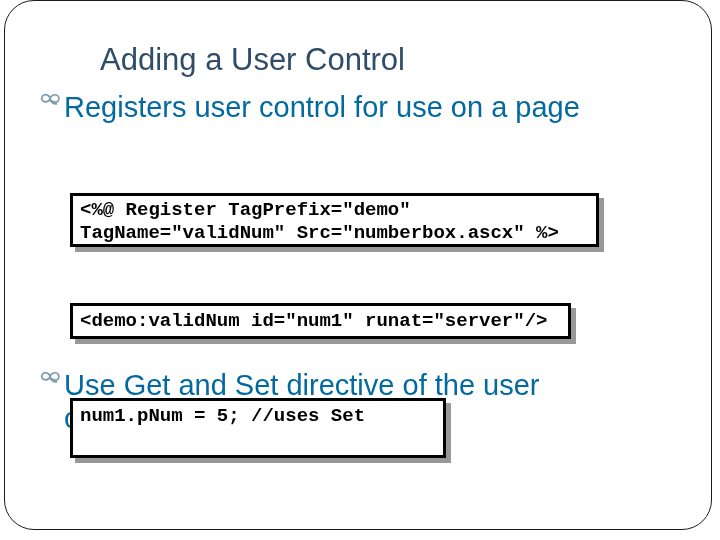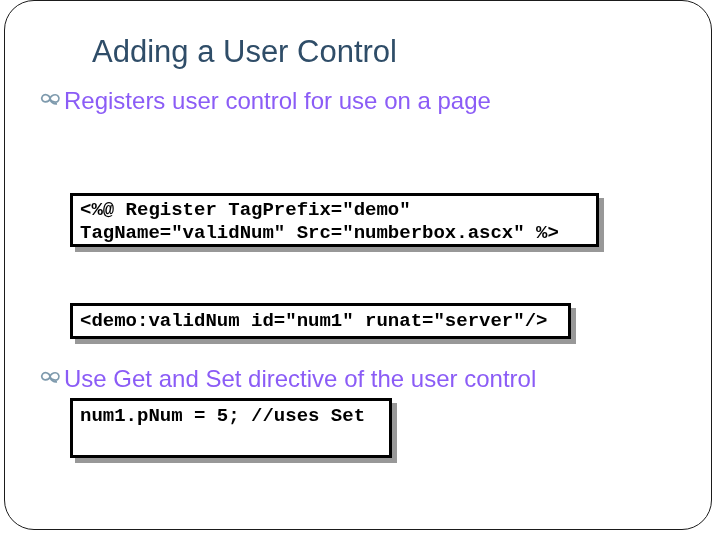--- a/index.html
+++ b/index.html
@@ -14,44 +14,45 @@
     position:absolute;
     left:4px;top:0px;width:708px;height:530px;
     border:1.5px solid #1b1b1b;
     border-radius:30px;
     box-sizing:border-box;
     background:#ffffff;
   }
   .title{
     position:absolute;
     left:84px;top:26px;
-    margin:8px;
+    margin:16px;
     font-size:31px;
     font-weight:400;
     letter-spacing:0;
     color:var(--c-title,#2F4D68);
   }
   .bullet{
     position:absolute;
     left:38px;
     display:flex;
     align-items:flex-start;
   }
   .glyph{
     flex:0 0 auto;
     margin-top:7px;
     margin-right:1px;
     color:var(--c-glyph,#7E9AAD);
     line-height:0;
   }
   .btext{
-    font-size:24px;
+    font-size:29px;
     line-height:33px;
-    color:#8b5cf6;
+    color:#0369a1;
     width:558px;
+    margin-top:7px;
   }
   .codebox{
     position:absolute;
     box-sizing:border-box;
     background:#ffffff;
     border:3px solid #000000;
     box-shadow:5px 5px 0 0 var(--c-shadow,#989898);
     padding:3px 7px 0 7px;
   }
   .cline{
@@ -98,17 +99,17 @@
   <div class="bullet" style="top:362px">
     <span class="glyph">
       <svg width="25" height="16" viewBox="0 0 25 16">
         <path d="M12 8 C12 3.8 6.8 2.4 4.6 5.0 C2.6 7.4 4.3 11.2 7.4 10.9 C9.8 10.7 11.6 9.3 12 8 Z" fill="none" stroke="currentColor" stroke-width="1.7"></path>
         <path d="M12 8 C12.6 3.6 18.2 2.6 20.2 5.2 C22.2 7.8 20.2 11.6 16.9 11.0 C14.3 10.5 12.4 9.2 12 8 C12.8 11.4 15.7 13.3 19.0 12.8" fill="none" stroke="currentColor" stroke-width="1.7"></path>
       </svg>
     </span>
     <span class="btext">Use Get and Set directive of the user control</span>
   </div>
 
-  <div class="codebox lh25" style="left:70px;top:398px;width:322px;height:60px;">
+  <div class="codebox lh25" style="left:70px;top:398px;width:376px;height:60px;">
     <div class="cline">num1.pNum = 5; //uses Set</div>
   </div>
 
 </div>
 
 </body></html>

